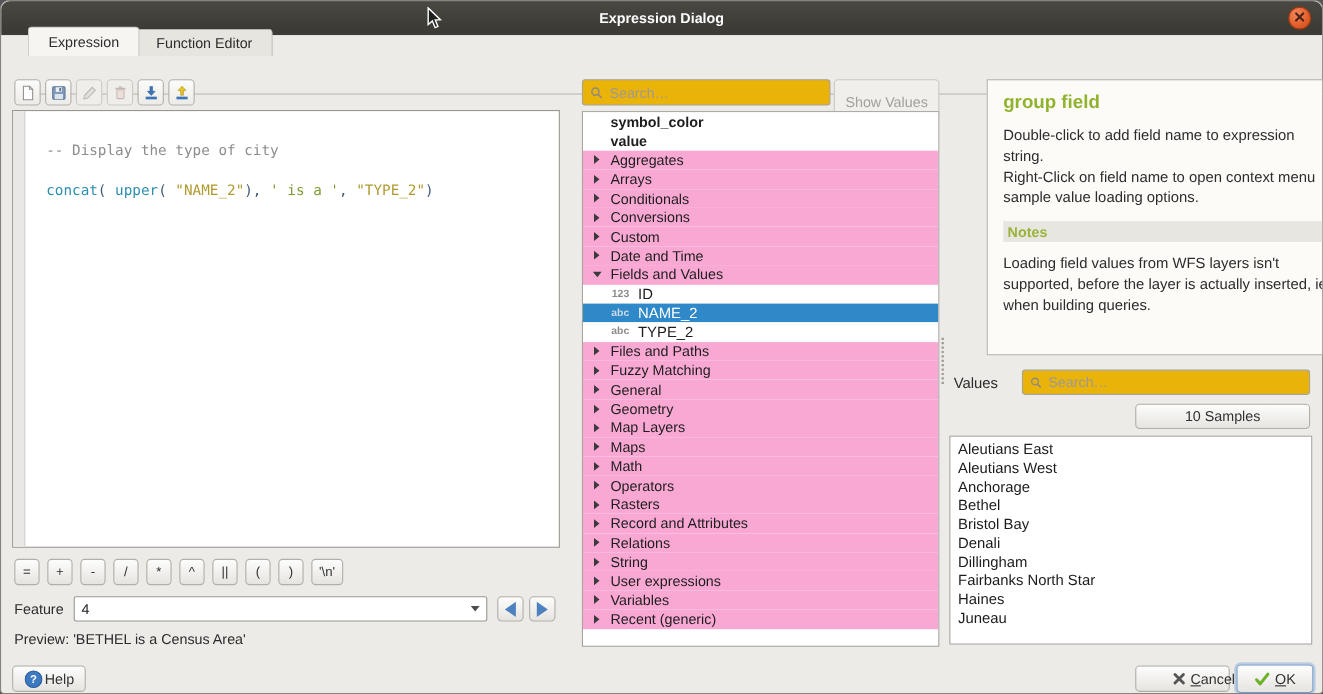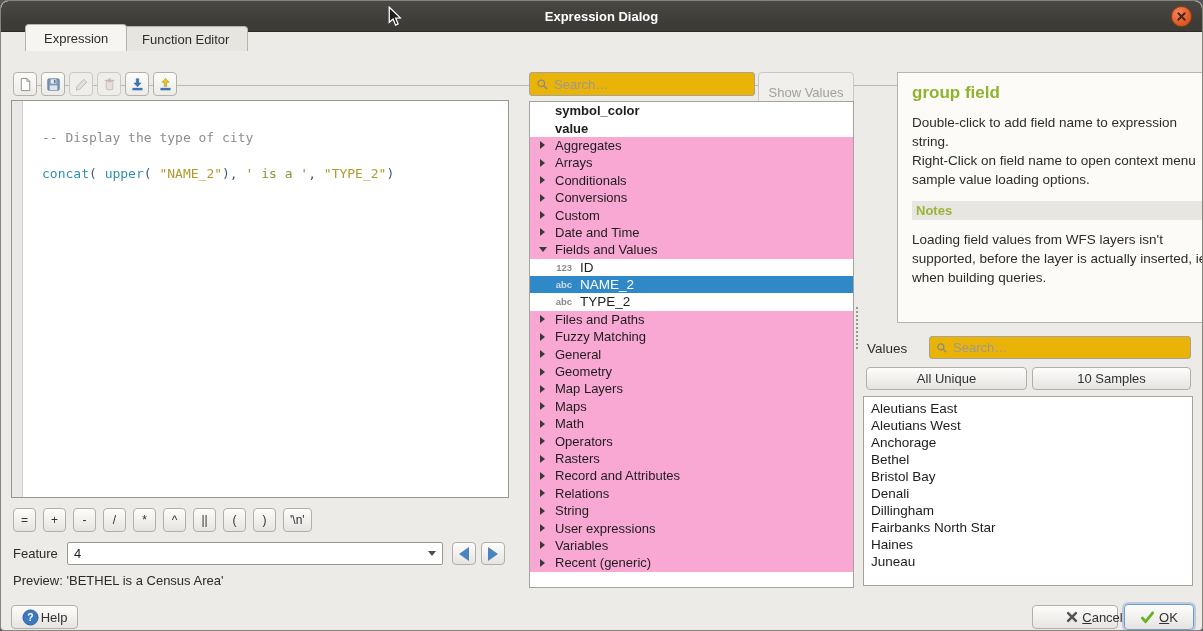--- a/index.html
+++ b/index.html
@@ -423,23 +423,20 @@
   <span class="values-label">Values</span>
   <div class="searchwrap val-search">
     <span style="margin-right:5px;display:flex;">
       <svg width="12" height="12" viewBox="0 0 16 16">
           <circle cx="6.5" cy="6.5" r="4" fill="none" stroke="#8d8a84" stroke-width="1.6"></circle>
           <path d="M9.6 9.6L13.6 13.6" stroke="#8d8a84" stroke-width="1.8"></path>
         </svg>
     </span>
     <input type="text" placeholder="Search…" style="">
   </div>
-  <button class="btn uniquebtn">
-      <span>All Unique</span>
-    </button>
   <button class="btn samplesbtn">
       <span>10 Samples</span>
     </button>
   <div class="values-list" id="values-list">
       <div class="value-item">Aleutians East</div>
       <div class="value-item">Aleutians West</div>
       <div class="value-item">Anchorage</div>
       <div class="value-item">Bethel</div>
       <div class="value-item">Bristol Bay</div>
       <div class="value-item">Denali</div>

